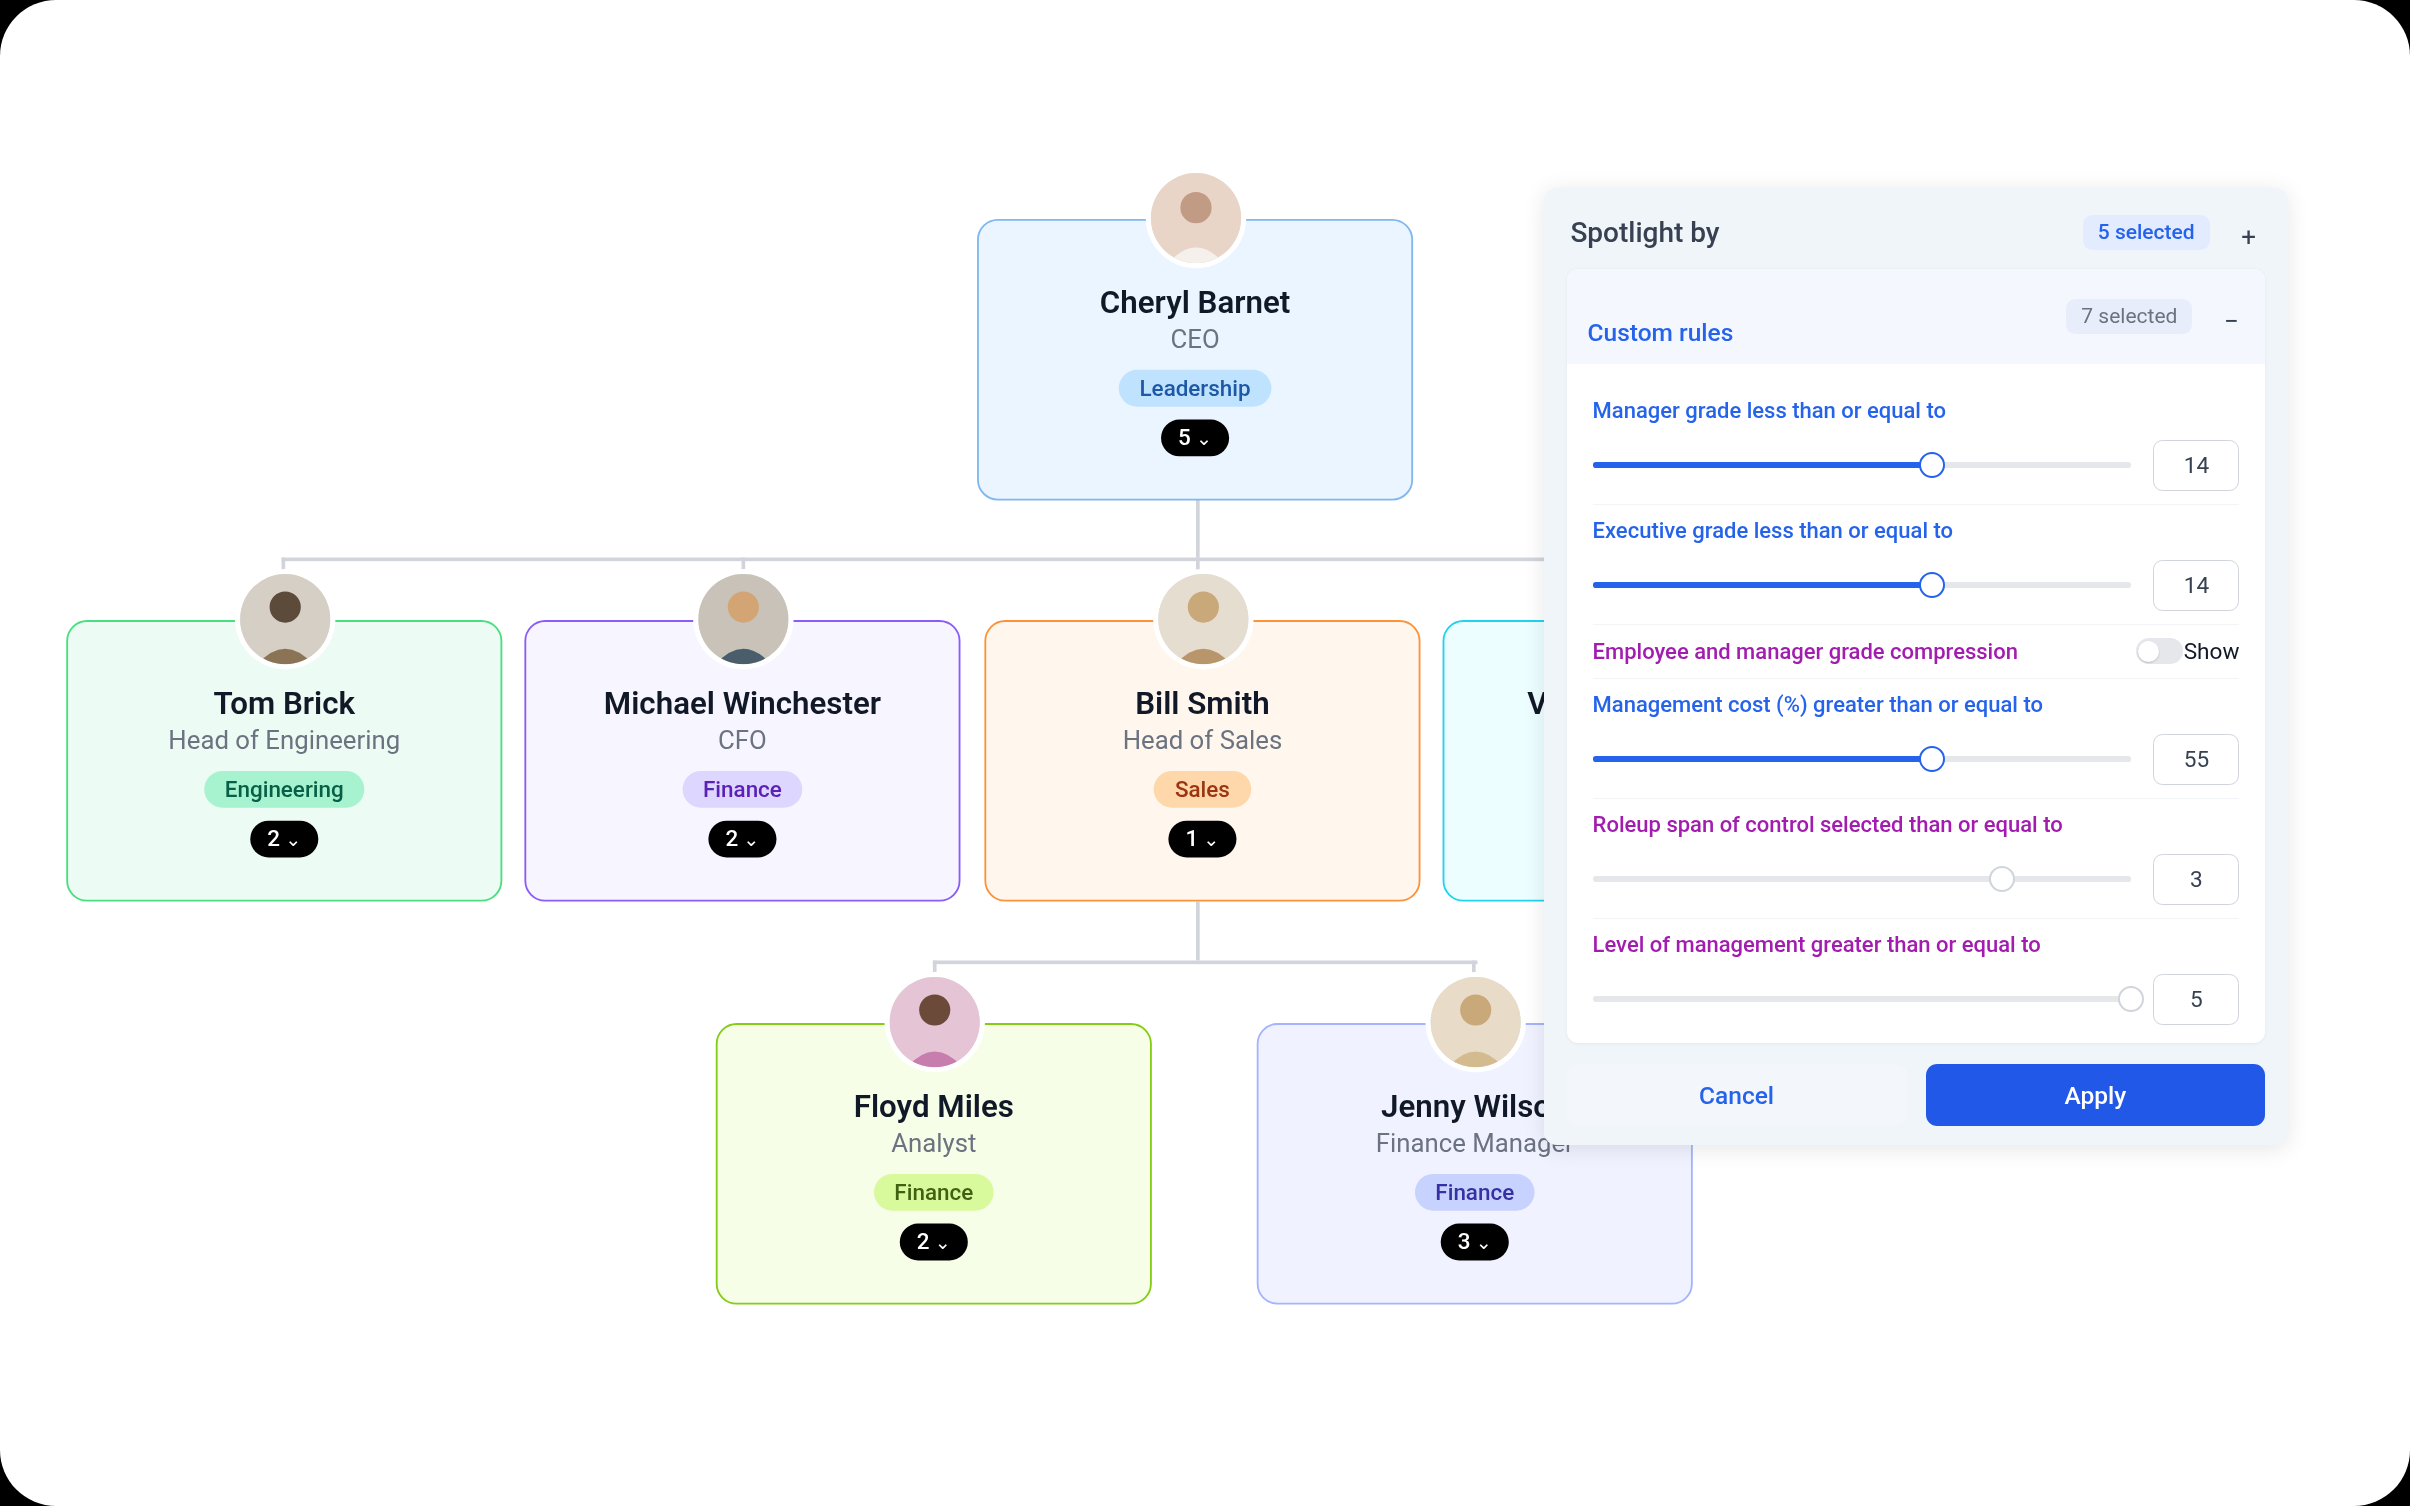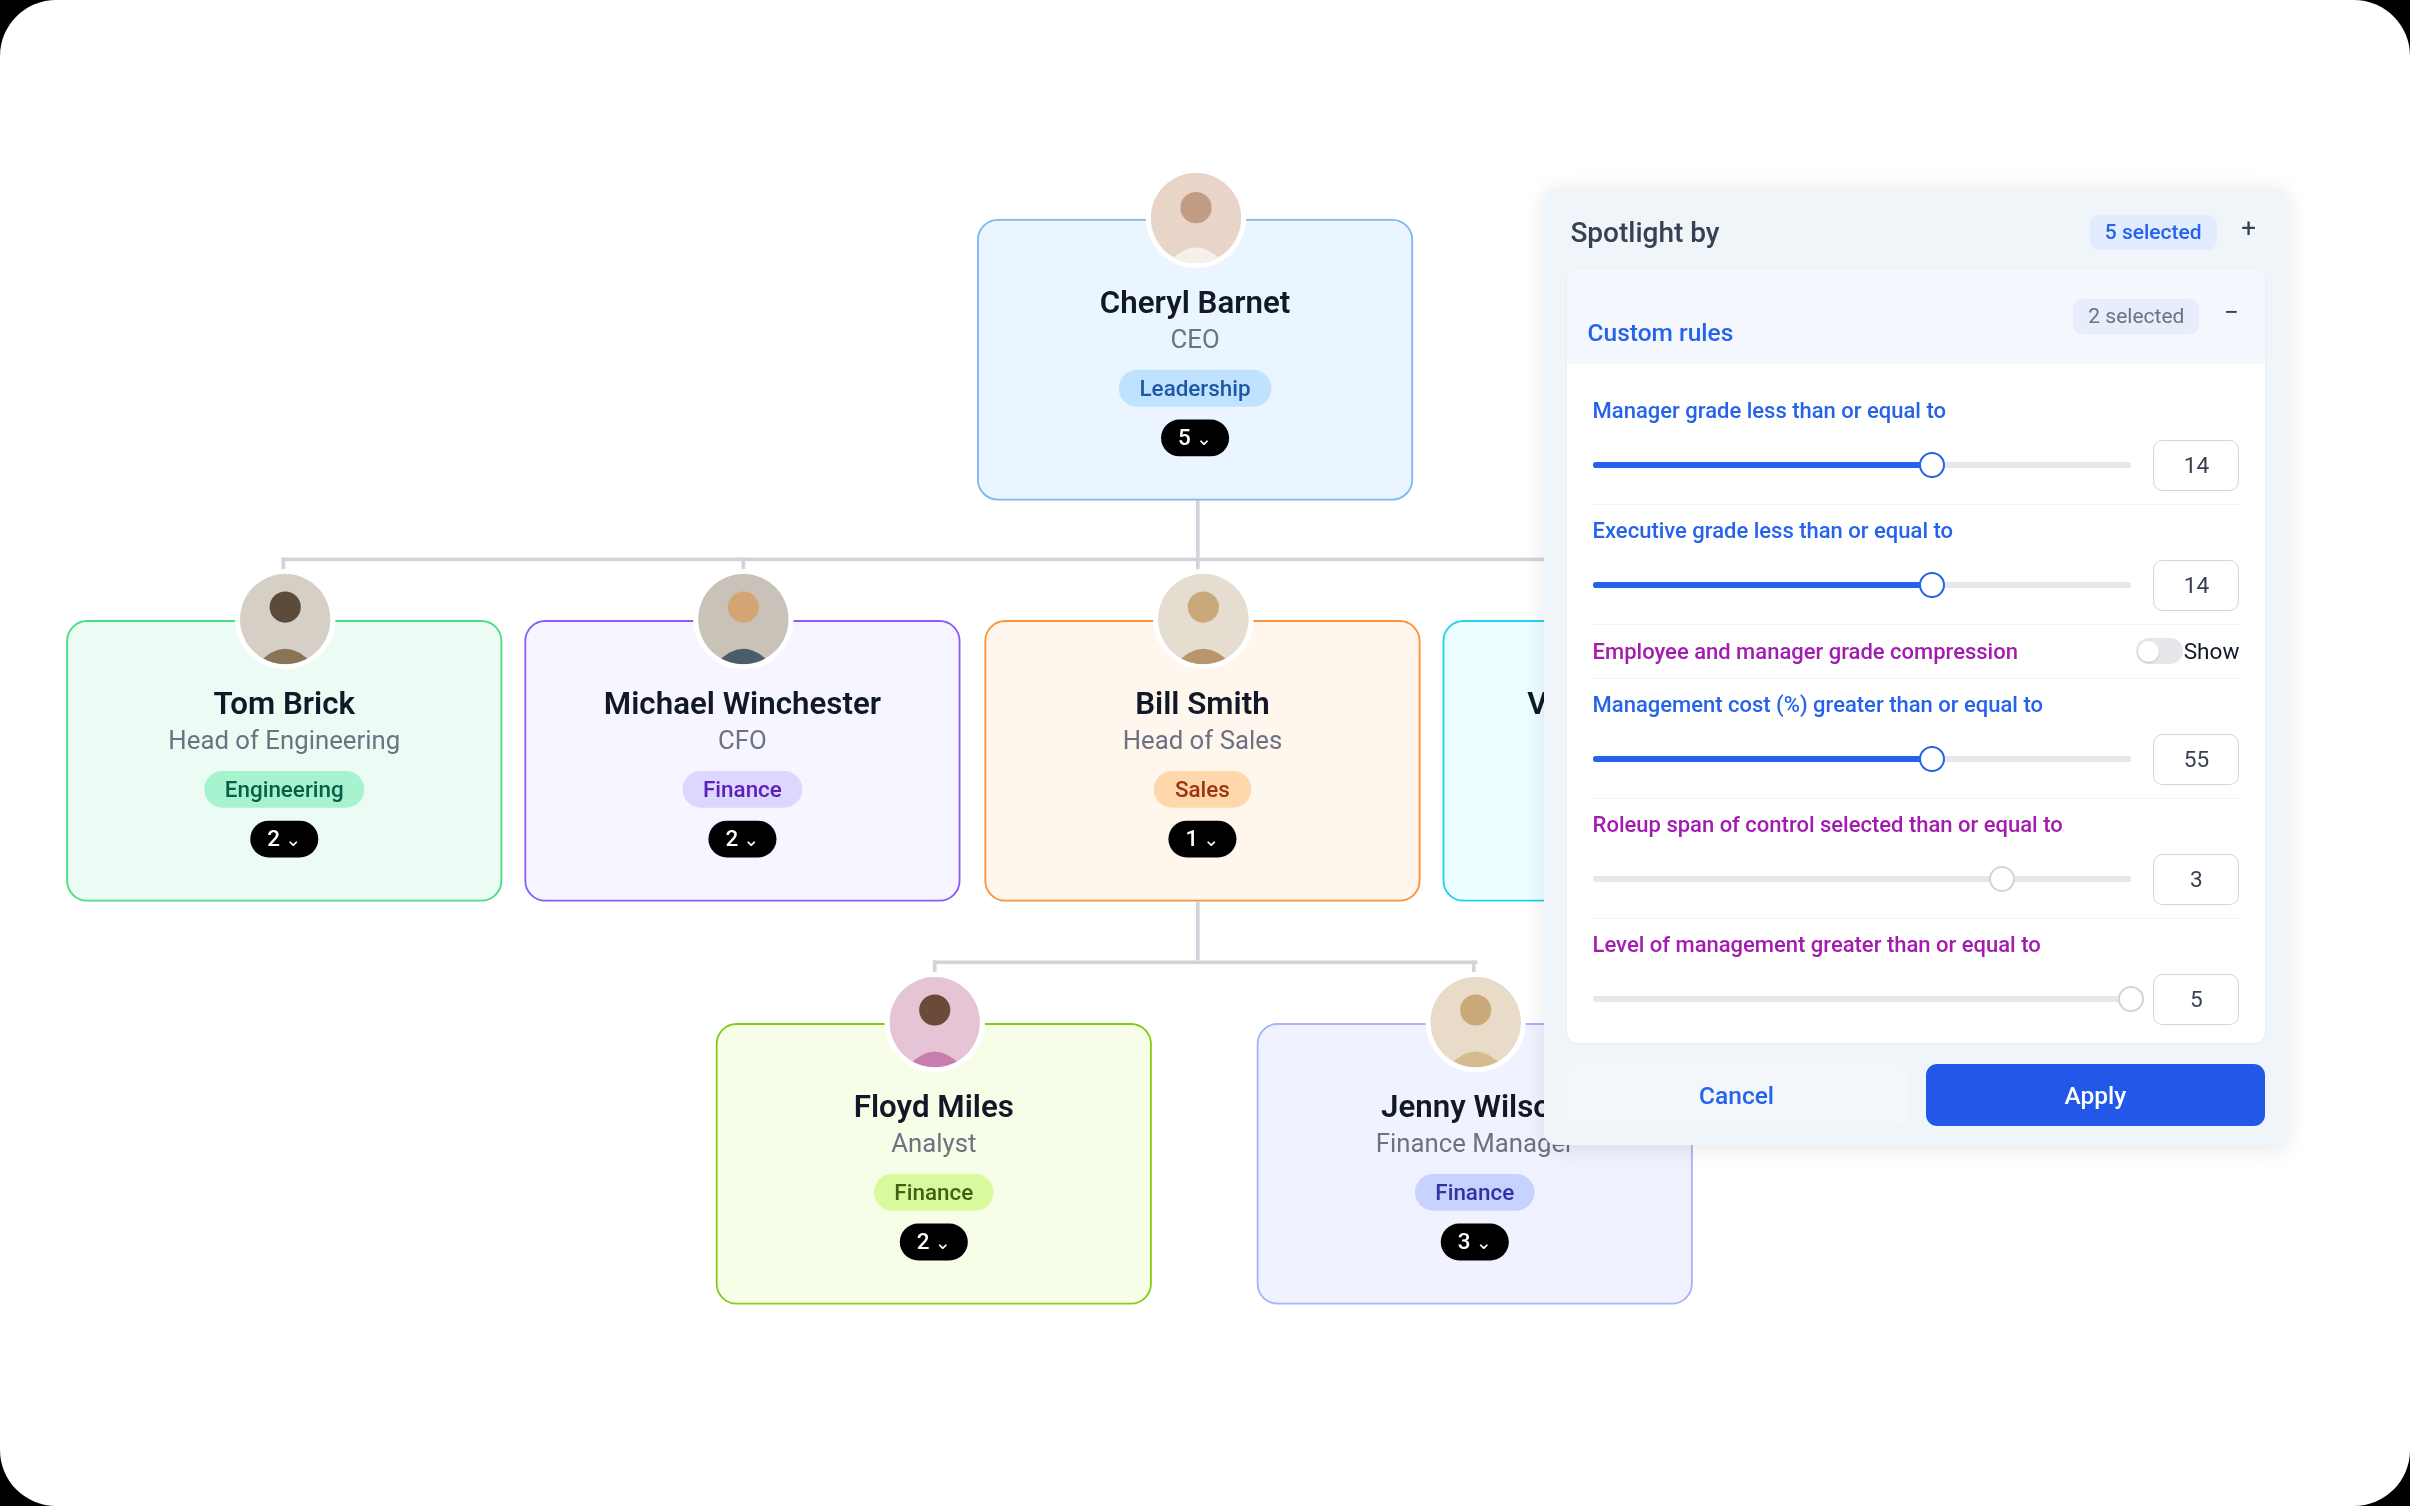--- a/index.html
+++ b/index.html
@@ -93,21 +93,21 @@
     box-shadow: 0 3.8px 22.6px rgba(0,0,0,0.1);
     padding: 19px 22.6px;
   }
   .panel-header {
     display: flex;
     align-items: center;
     justify-content: space-between;
     padding: 7.5px 3.8px 19px 3.8px;
   }
   .panel-title { font-size: 28px; font-weight: 500; color: #374151; }
-  .header-right { display:flex; align-items:flex-start; gap:19px;margin-left:24px; }
+  .header-right { display:flex; align-items:flex-end; gap:26px;margin-left:24px; }
   .badge-sel {
     background:#E3ECFF;
     color:#2563EB;
     font-size: 21px;
     font-weight: 500;
     padding: 5.6px 15px;
     border-radius: 9.4px;
   }
   .plus-btn, .minus-btn {
     width: 26px; height: 26px;
@@ -330,21 +330,21 @@
     <div class="header-right">
       <div class="badge-sel">5 selected</div>
       <div class="plus-btn">+</div>
     </div>
   </div>
 
   <div class="sub-panel">
     <div class="sub-header">
       <div class="sub-title">Custom rules</div>
       <div class="header-right">
-        <div class="badge-zero">2 selected</div>
+        <div class="badge-zero">7 selected</div>
         <div class="minus-btn">−</div>
       </div>
     </div>
 
     <div class="rules">
       <div class="rule">
         <div class="rule-label active">Manager grade less than or equal to</div>
         <div class="rule-row">
           <div class="slider">
             <div class="slider-fill" style="width:63%"></div>

